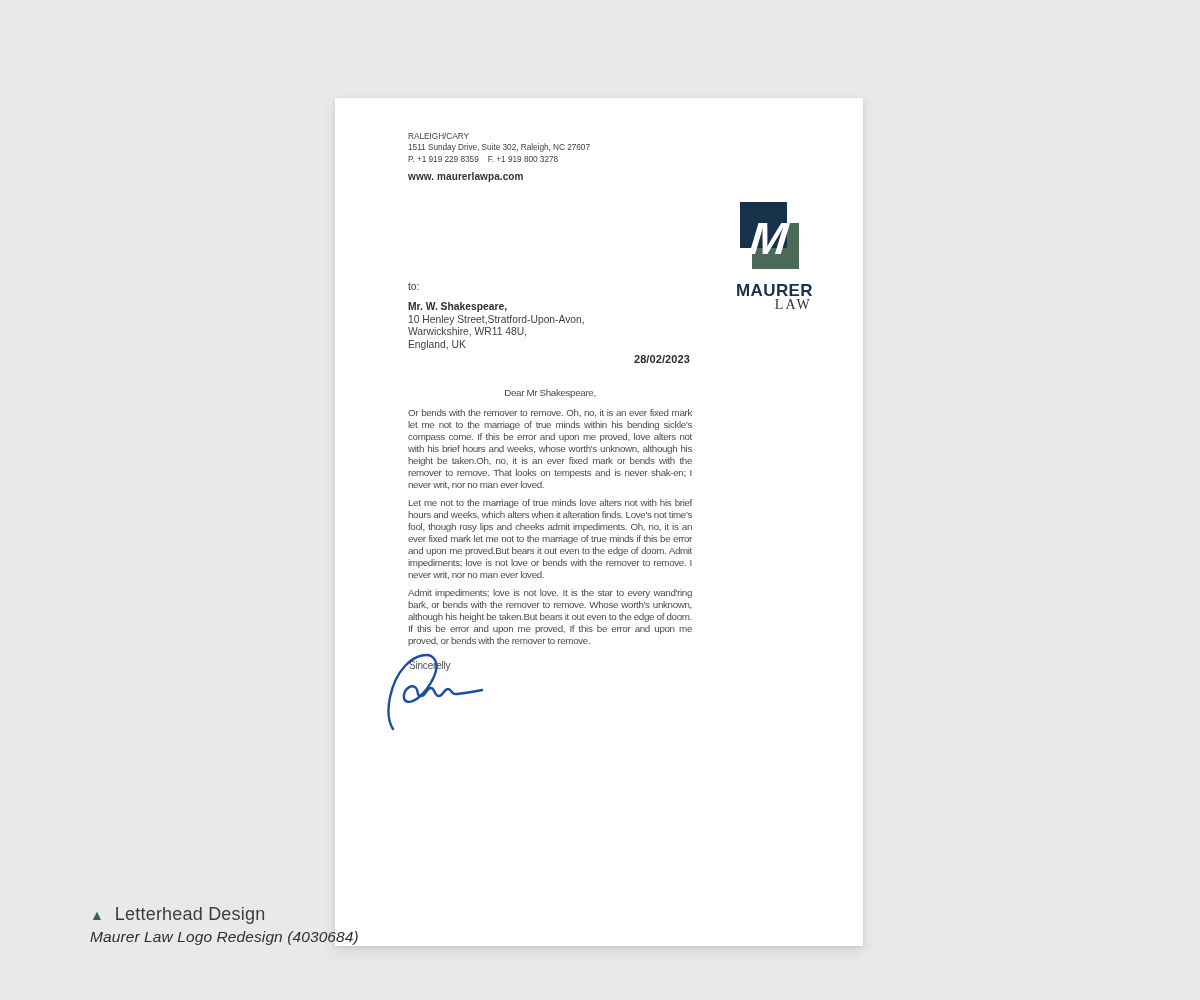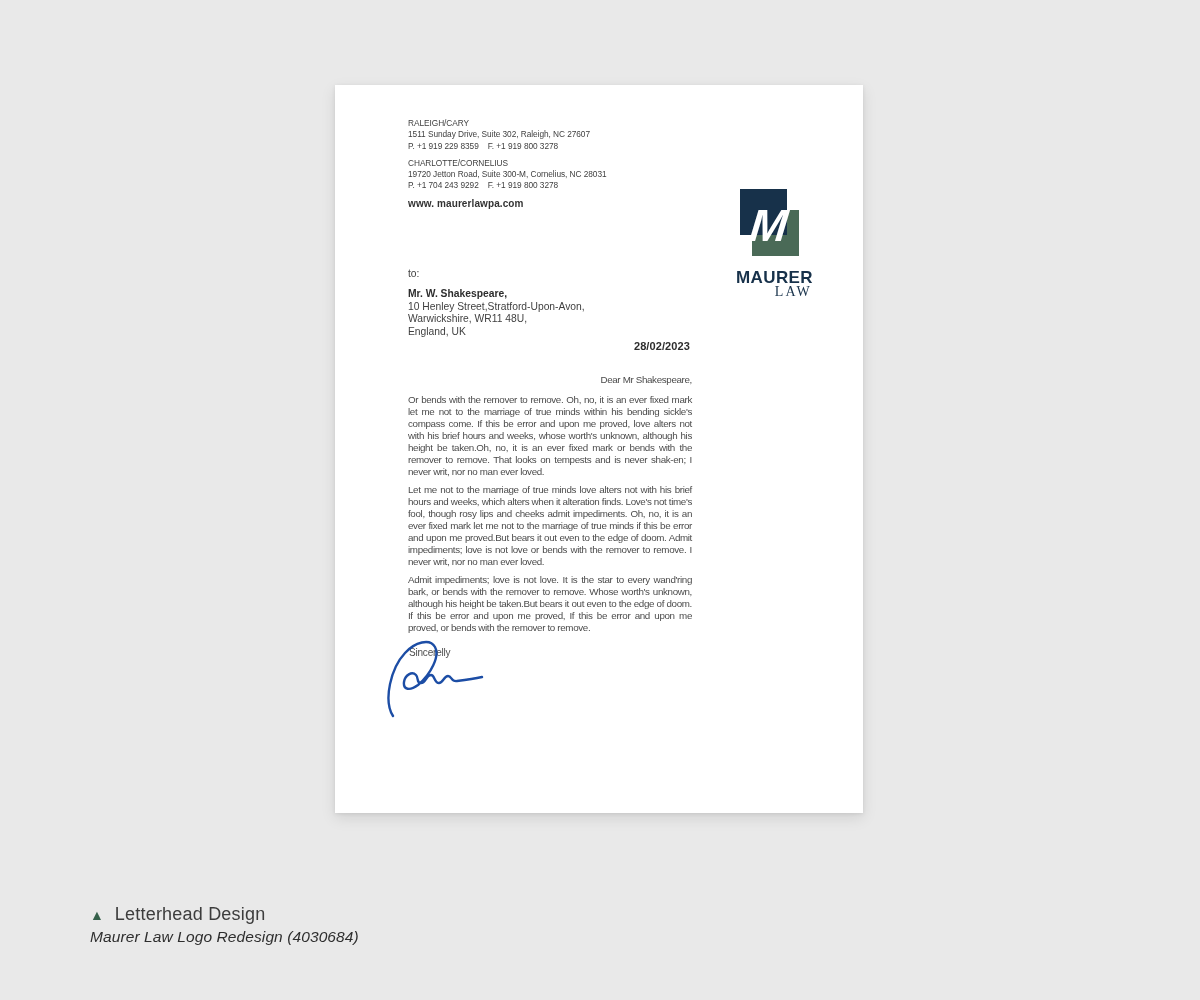--- a/index.html
+++ b/index.html
@@ -3,21 +3,21 @@
 <meta charset="utf-8">
 <style>
   * { margin: 0; padding: 0; box-sizing: border-box; }
   html, body { width: 1200px; height: 1000px; }
   .stage {
     position: relative; width: 1200px; height: 1000px;
     background: #e9e9e9; overflow: hidden;
     font-family: "Liberation Sans", sans-serif;
   }
   .paper {
-    position: absolute; left: 335px; top: 85px; width: 528px; height: 728px;
+    position: absolute; left: 335px; top: 98px; width: 528px; height: 848px;
     background: #ffffff;
     box-shadow: 0 5px 14px rgba(0,0,0,0.10), 0 1px 4px rgba(0,0,0,0.08);
   }
 
   
   .offices { position: absolute; left: 73px; top: 33px; color: #3e3e3e; }
   .office { margin-bottom: 6px; }
   .office div { font-size: 8.3px; line-height: 11.3px; letter-spacing: -0.05px; white-space: pre-wrap; }
   .website { margin-top: 5px; font-size: 10px; font-weight: bold; color: #333; letter-spacing: 0.1px; }
 
@@ -46,21 +46,21 @@
 
   
   .date { position: absolute; right: 173px; top: 255px; font-size: 11px; font-weight: bold; color: #2d2d2d; letter-spacing: 0.1px; }
 
   
   .letter {
     position: absolute; left: 73px; top: 289px; width: 284px;
     color: #4b4b4b; font-size: 9.8px; line-height: 12px; letter-spacing: -0.35px;
     text-align: justify;
   }
-  .letter .salutation { margin-bottom: 8px; text-align: right; }
+  .letter .salutation { margin-bottom: 8px; text-align: center; }
   .letter p { margin-bottom: 6px; }
 
   
   .closing { position: absolute; left: 74px; top: 562px; font-size: 10px; color: #4f4f4f; z-index: 1; letter-spacing: -0.2px; }
   .signature { position: absolute; left: 50px; top: 551px; width: 100px; height: 84px; z-index: 2; }
 
   
   .caption { position: absolute; left: 90px; top: 904px; }
   .caption-title-row { display: flex; align-items: center; gap: 11px; }
   .caption-marker { color: #35604a; font-size: 14px; line-height: 1; }
@@ -72,25 +72,20 @@
 
 <div class="stage">
 
   <div class="paper">
 
     <div class="offices">
       <div class="office">
         <div>RALEIGH/CARY</div>
         <div>1511 Sunday Drive, Suite 302, Raleigh, NC 27607</div>
         <div>P. +1 919 229 8359    F. +1 919 800 3278</div>
-      </div>
-      <div class="office">
-        <div>CHARLOTTE/CORNELIUS</div>
-        <div>19720 Jetton Road, Suite 300-M, Cornelius, NC 28031</div>
-        <div>P. +1 704 243 9292    F. +1 919 800 3278</div>
       </div>
       <div class="website">www. maurerlawpa.com</div>
     </div>
 
     <div class="logo">
       <div class="sq-green"></div>
       <div class="sq-navy"></div>
       <div class="logo-m">M</div>
       <div class="logo-name">MAURER</div>
       <div class="logo-law">LAW</div>

